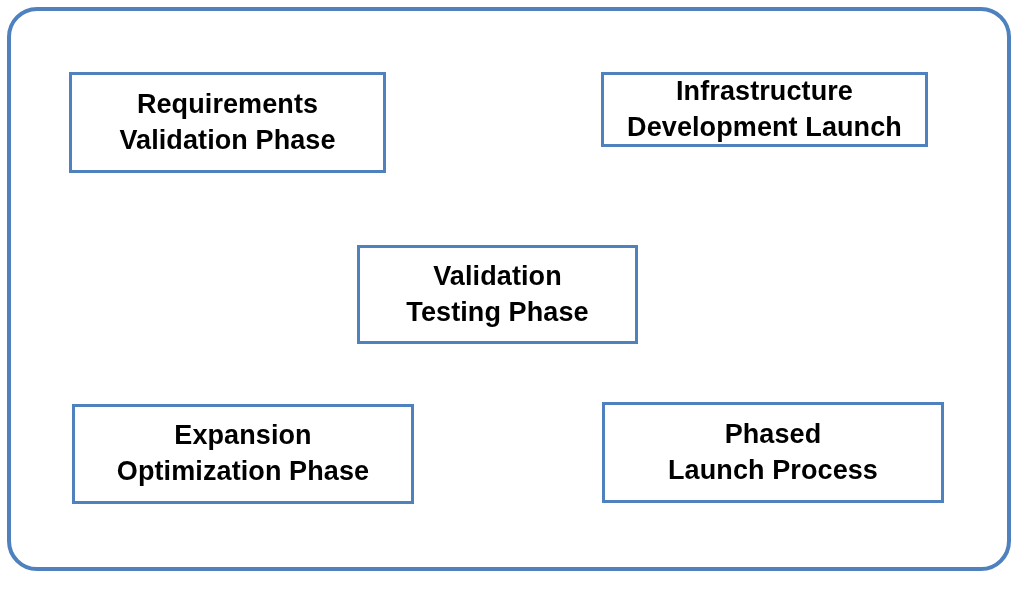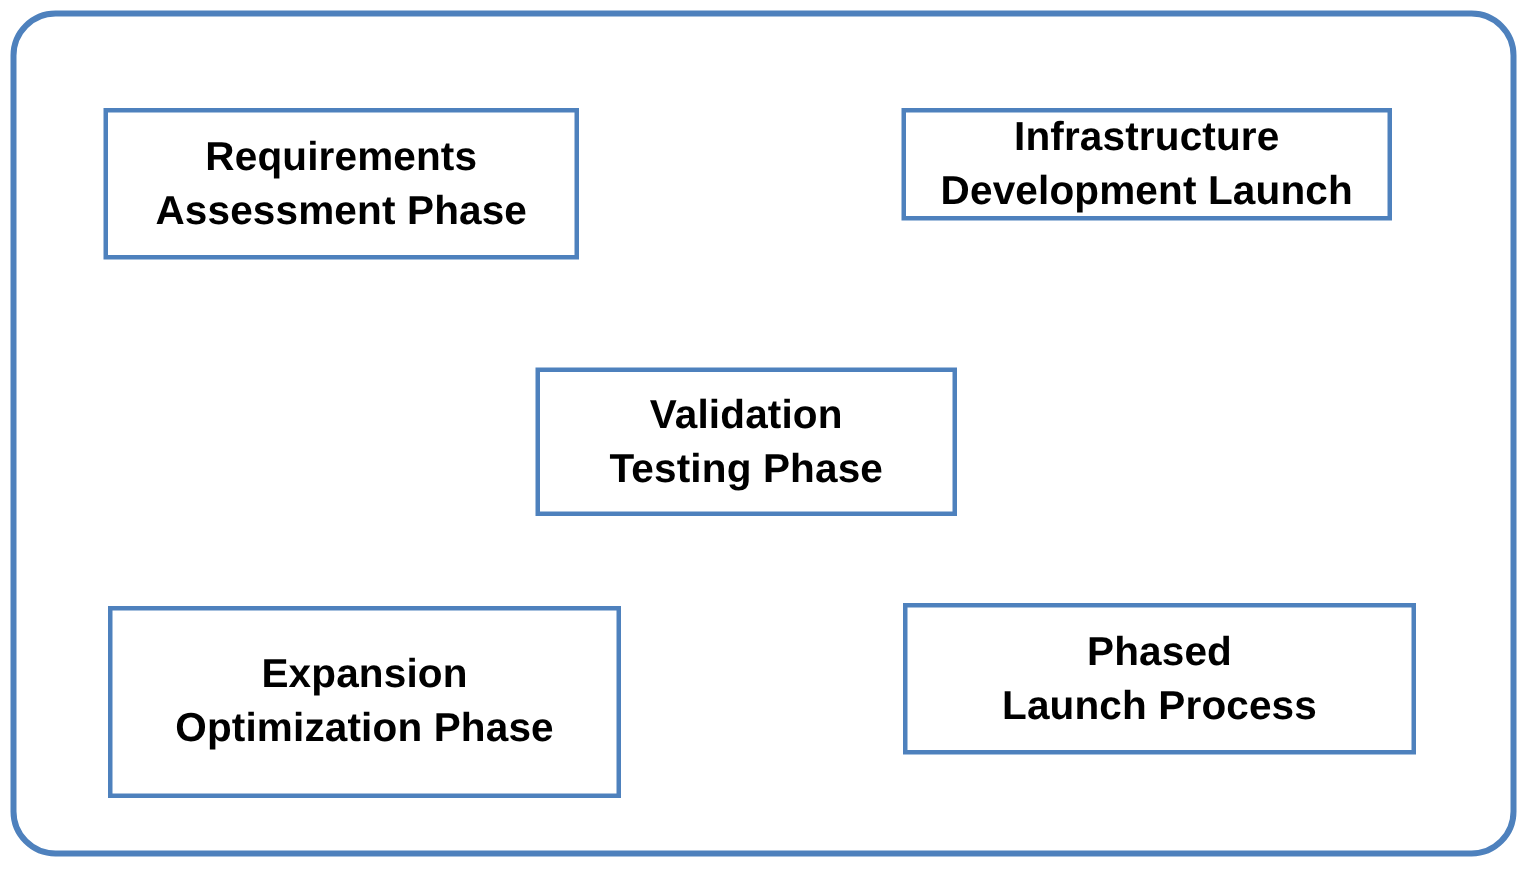--- a/index.html
+++ b/index.html
@@ -54,36 +54,36 @@
   #box-requirements-assessment {
     left: 69px;  top: 72px;  width: 317px; height: 101px;
   }
   #box-infrastructure-development {
     left: 601px; top: 72px;  width: 327px; height: 75px;
   }
   #box-validation-testing {
     left: 357px; top: 245px; width: 281px; height: 99px; text-align: right;
   }
   #box-expansion-optimization {
-    left: 72px;  top: 404px; width: 342px; height: 128px;
+    left: 72px;  top: 404px; width: 342px; height: 100px;
   }
   #box-phased-launch {
     left: 602px; top: 402px; width: 342px; height: 101px;
   }
 </style>
 </head>
 <body>
 
 <div id="canvas">
 
   <div class="outer-frame"></div>
 
   <div class="phase-box" id="box-requirements-assessment">
     <span class="phase-line">Requirements</span>
-    <span class="phase-line">Assessment Phase</span>
+    <span class="phase-line">Validation Phase</span>
   </div>
 
   <div class="phase-box" id="box-infrastructure-development">
     <span class="phase-line">Infrastructure</span>
     <span class="phase-line">Development Launch</span>
   </div>
 
   <div class="phase-box" id="box-validation-testing">
     <span class="phase-line">Validation</span>
     <span class="phase-line">Testing Phase</span>

